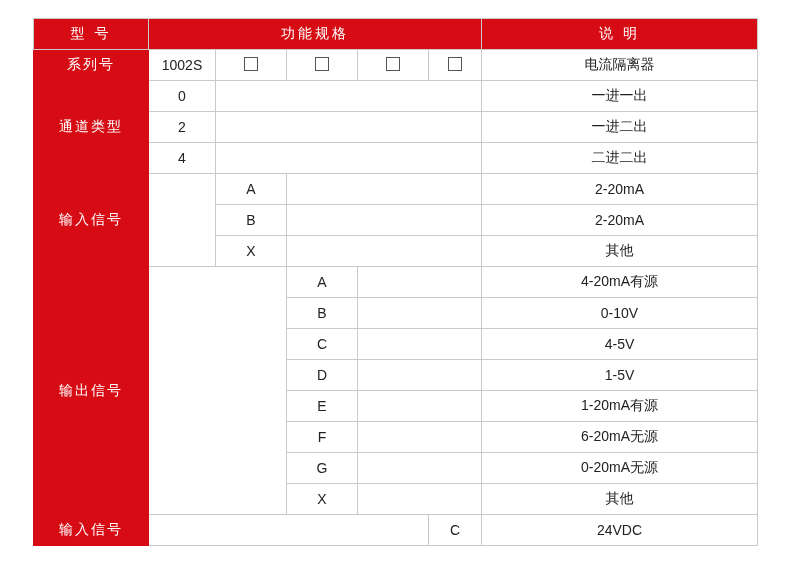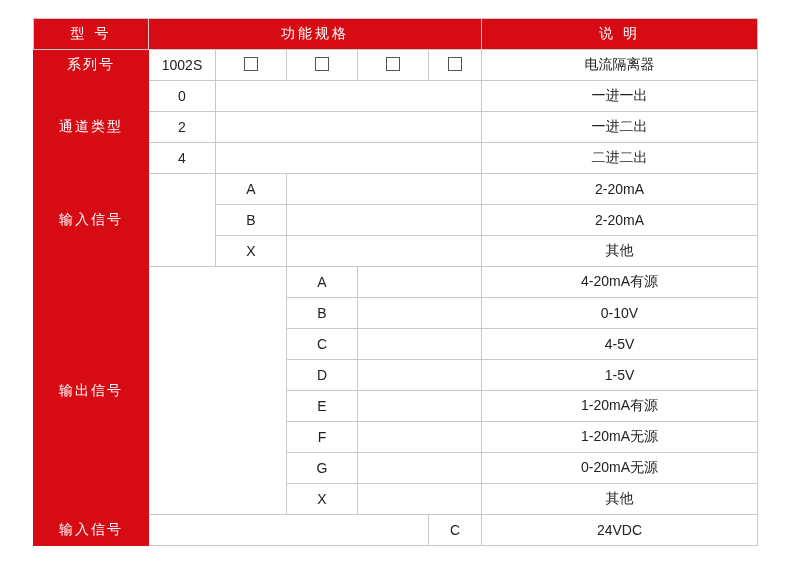--- a/index.html
+++ b/index.html
@@ -157,21 +157,21 @@
       <td class="desc">1-5V</td>
     </tr>
     <tr>
       <td class="code">E</td>
       <td class="blank" colspan="2"></td>
       <td class="desc">1-20mA有源</td>
     </tr>
     <tr>
       <td class="code">F</td>
       <td class="blank" colspan="2"></td>
-      <td class="desc">1-20mA无源</td>
+      <td class="desc">6-20mA无源</td>
     </tr>
     <tr>
       <td class="code">G</td>
       <td class="blank" colspan="2"></td>
       <td class="desc">0-20mA无源</td>
     </tr>
     <tr>
       <td class="code">X</td>
       <td class="blank" colspan="2"></td>
       <td class="desc">其他</td>

